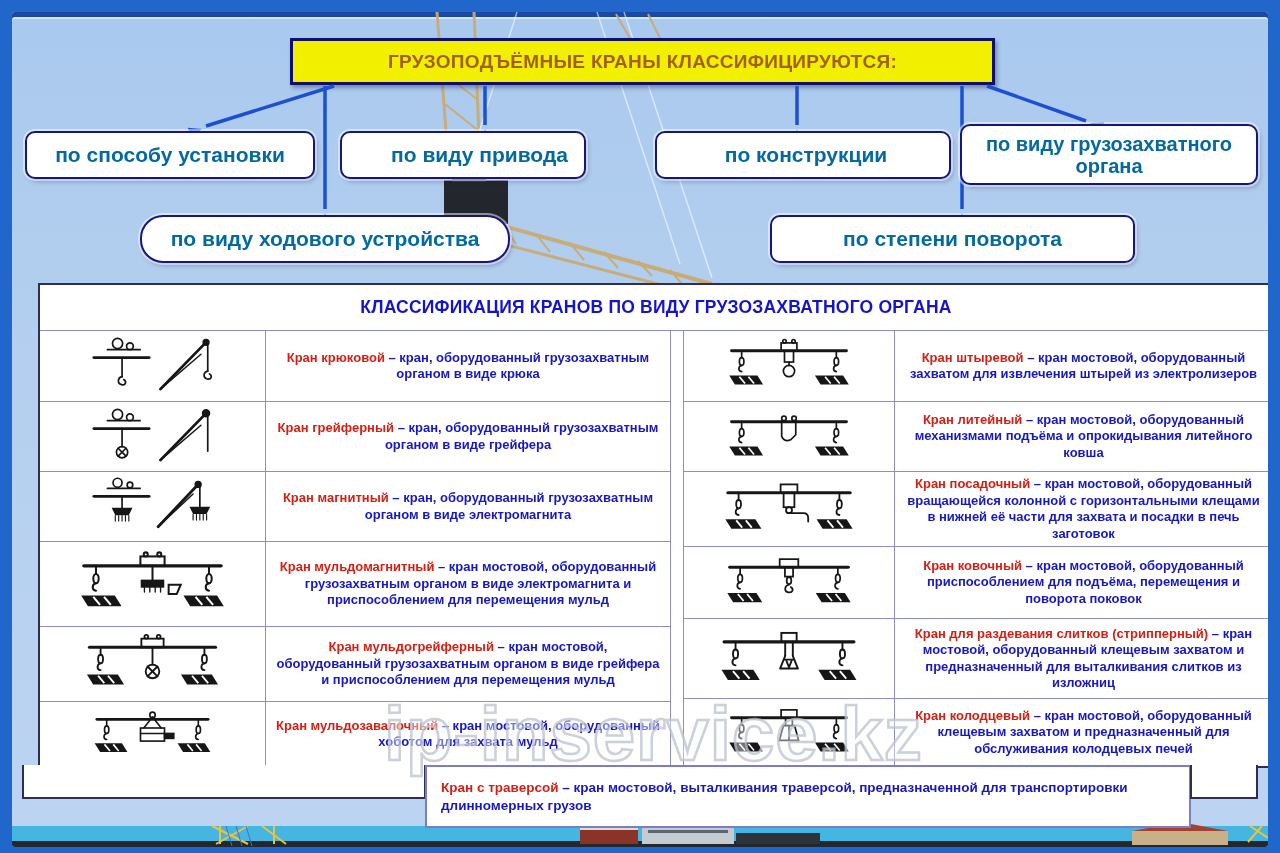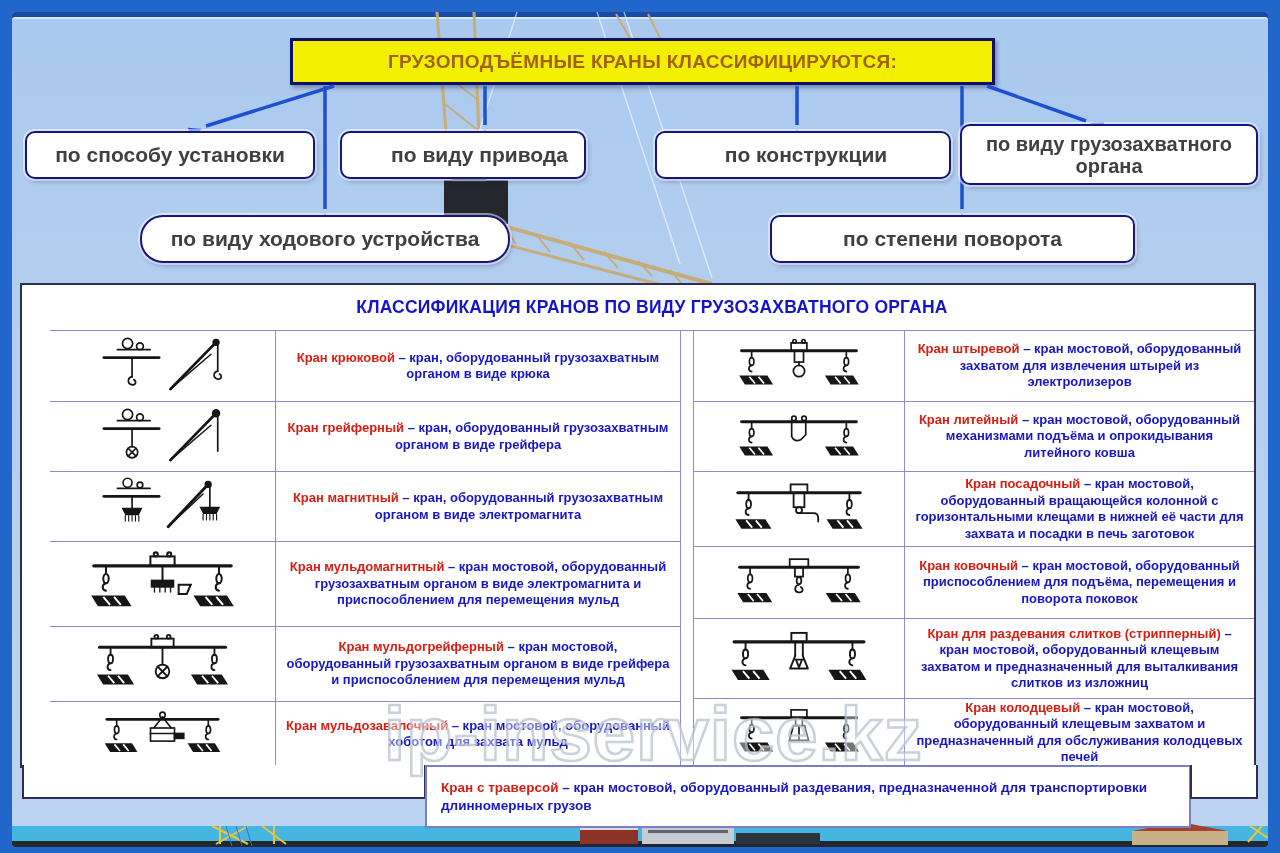--- a/index.html
+++ b/index.html
@@ -11,32 +11,32 @@
     overflow:hidden;}
   svg{display:block;}
   .bg-art{position:absolute;left:0;top:0;z-index:0;}
   .fg{position:absolute;left:0;top:0;z-index:1;width:100%;height:100%;}
 
   
   .banner{position:absolute;left:278px;top:26px;width:705px;height:47px;background:#f2ef00;
     border:3px solid #10106a;box-sizing:border-box;display:flex;align-items:center;justify-content:center;
     color:#a16207;font-weight:bold;font-size:19px;letter-spacing:.3px;box-shadow:2px 3px 4px rgba(10,20,60,.35);}
   .fbox{position:absolute;background:#fff;border:2.5px solid #16167e;border-radius:10px;box-sizing:border-box;
-    display:flex;align-items:center;justify-content:center;text-align:center;color:#404040;font-weight:bold;
+    display:flex;align-items:center;justify-content:center;text-align:center;color:#0369a1;font-weight:bold;
     font-size:21px;line-height:1.1;padding:2px 8px;box-shadow:0 0 0 2px rgba(255,255,255,.5),2px 3px 4px rgba(10,20,60,.25);}
   .fb1{left:13px;top:119px;width:290px;height:48px;}
   .fb2{left:328px;top:119px;width:246px;height:48px;padding-left:41px;}
   .fb3{left:643px;top:119px;width:296px;height:48px;padding-left:14px;}
   .fb4{left:948px;top:112px;width:298px;height:61px;font-size:20px;}
   .fb5{left:128px;top:203px;width:370px;height:48px;border-radius:23px;}
   .fb6{left:758px;top:203px;width:365px;height:48px;}
   .arrows{position:absolute;left:0;top:0;pointer-events:none;}
 
   
-  .tbl{position:absolute;left:8px;top:271px;width:1236px;background:#fff;border:2px solid #2e2e52;box-sizing:border-box;padding-left:28px;}
+  .tbl{position:absolute;left:26px;top:271px;width:1236px;background:#fff;border:2px solid #2e2e52;box-sizing:border-box;}
   .tbl-title{height:45px;display:flex;align-items:center;justify-content:center;color:#1414cc;font-weight:bold;
     font-size:17.5px;border-bottom:1px solid #8d8dcb;letter-spacing:.2px;}
   .tbody{display:flex;}
   .half{display:flex;flex-direction:column;}
   .half.left{width:630px;border-right:1px solid #8d8dcb;}
   .hgap{width:12px;}
   .half.right{flex:1;border-left:1px solid #8d8dcb;}
   .row{display:flex;border-top:1px solid #8d8dcb;box-sizing:border-box;}
   .half .row:first-child{border-top:none;}
   .icon-cell{width:225px;border-right:1px solid #8d8dcb;display:flex;align-items:center;justify-content:center;overflow:hidden;}
@@ -531,20 +531,20 @@
               <div class="text-cell">
                   <p class="desc"><span class="term">Кран колодцевый</span> <span>– кран мостовой, оборудованный клещевым захватом и предназначенный для обслуживания колодцевых печей</span></p>
                 </div>
             </div>
           </div>
         </div>
       </div>
 
       <div class="foot-cell foot-left"></div>
       <div class="foot-cell foot-mid">
-        <p class="desc"><span class="term">Кран с траверсой</span> <span>– кран мостовой, оборудованный раздевания, предназначенной для транспортировки длинномерных грузов</span></p>
+        <p class="desc"><span class="term">Кран с траверсой</span> <span>– кран мостовой, выталкивания траверсой, предназначенной для транспортировки длинномерных грузов</span></p>
       </div>
       <div class="foot-cell foot-right"></div>
 
       <div class="watermark">ip-inservice.kz</div>
     </div>
   </div>
 </div>
 
 </body></html>

